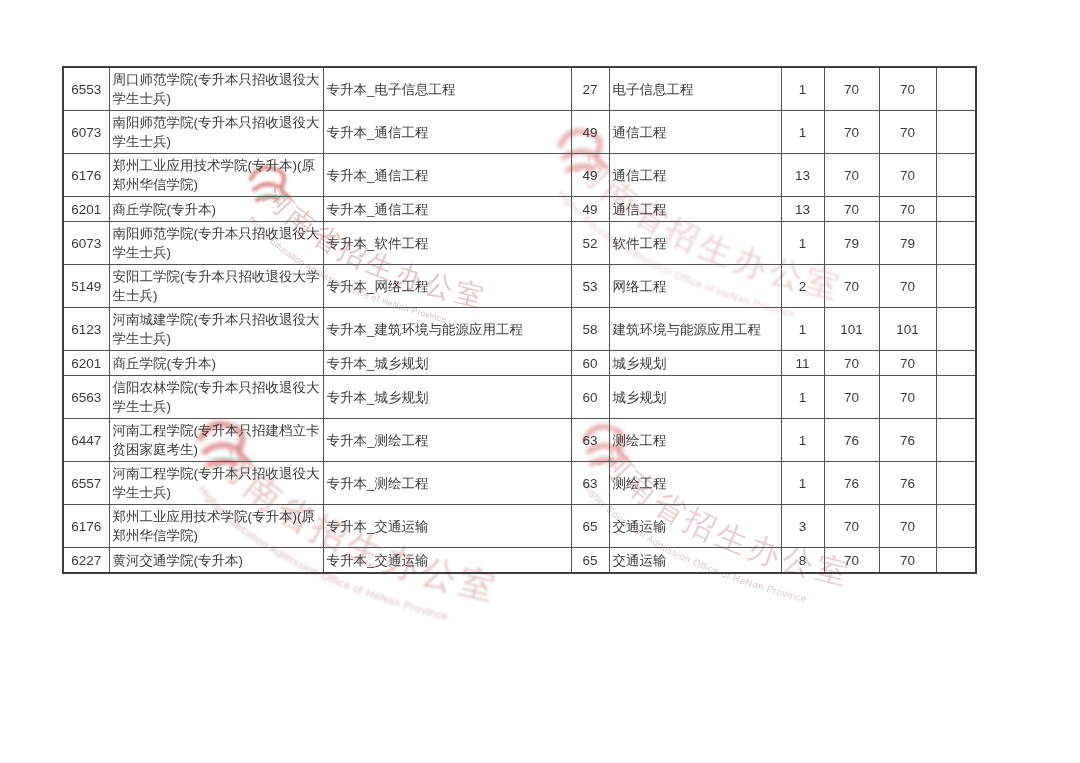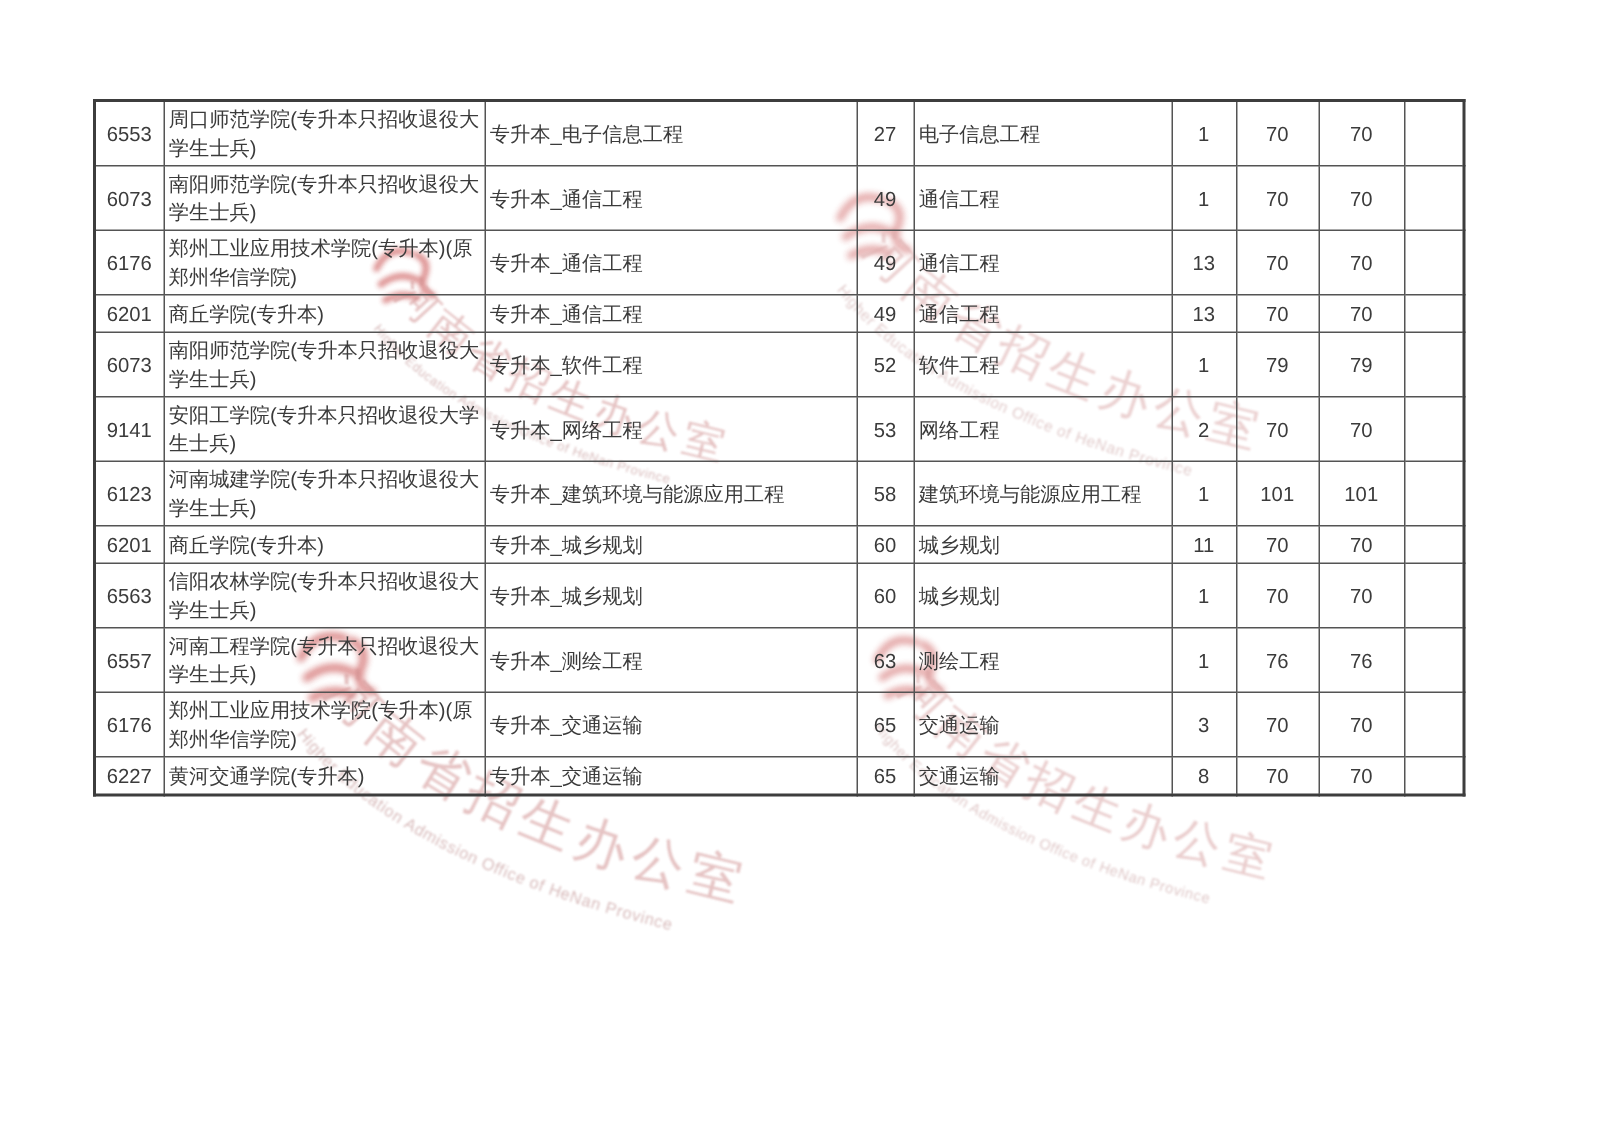--- a/index.html
+++ b/index.html
@@ -165,21 +165,21 @@
     <td class="c-school">南阳师范学院(专升本只招收退役大学生士兵)</td>
     <td class="c-plan">专升本_软件工程</td>
     <td class="c-mcode">52</td>
     <td class="c-major">软件工程</td>
     <td class="c-count">1</td>
     <td class="c-score">79</td>
     <td class="c-score">79</td>
     <td class="c-extra"></td>
   </tr>
         <tr class="tall">
-    <td class="c-code">9141</td>
+    <td class="c-code">5149</td>
     <td class="c-school">安阳工学院(专升本只招收退役大学生士兵)</td>
     <td class="c-plan">专升本_网络工程</td>
     <td class="c-mcode">53</td>
     <td class="c-major">网络工程</td>
     <td class="c-count">2</td>
     <td class="c-score">70</td>
     <td class="c-score">70</td>
     <td class="c-extra"></td>
   </tr>
         <tr class="tall">
@@ -209,20 +209,31 @@
     <td class="c-school">信阳农林学院(专升本只招收退役大学生士兵)</td>
     <td class="c-plan">专升本_城乡规划</td>
     <td class="c-mcode">60</td>
     <td class="c-major">城乡规划</td>
     <td class="c-count">1</td>
     <td class="c-score">70</td>
     <td class="c-score">70</td>
     <td class="c-extra"></td>
   </tr>
         <tr class="tall">
+    <td class="c-code">6447</td>
+    <td class="c-school">河南工程学院(专升本只招建档立卡贫困家庭考生)</td>
+    <td class="c-plan">专升本_测绘工程</td>
+    <td class="c-mcode">63</td>
+    <td class="c-major">测绘工程</td>
+    <td class="c-count">1</td>
+    <td class="c-score">76</td>
+    <td class="c-score">76</td>
+    <td class="c-extra"></td>
+  </tr>
+        <tr class="tall">
     <td class="c-code">6557</td>
     <td class="c-school">河南工程学院(专升本只招收退役大学生士兵)</td>
     <td class="c-plan">专升本_测绘工程</td>
     <td class="c-mcode">63</td>
     <td class="c-major">测绘工程</td>
     <td class="c-count">1</td>
     <td class="c-score">76</td>
     <td class="c-score">76</td>
     <td class="c-extra"></td>
   </tr>

